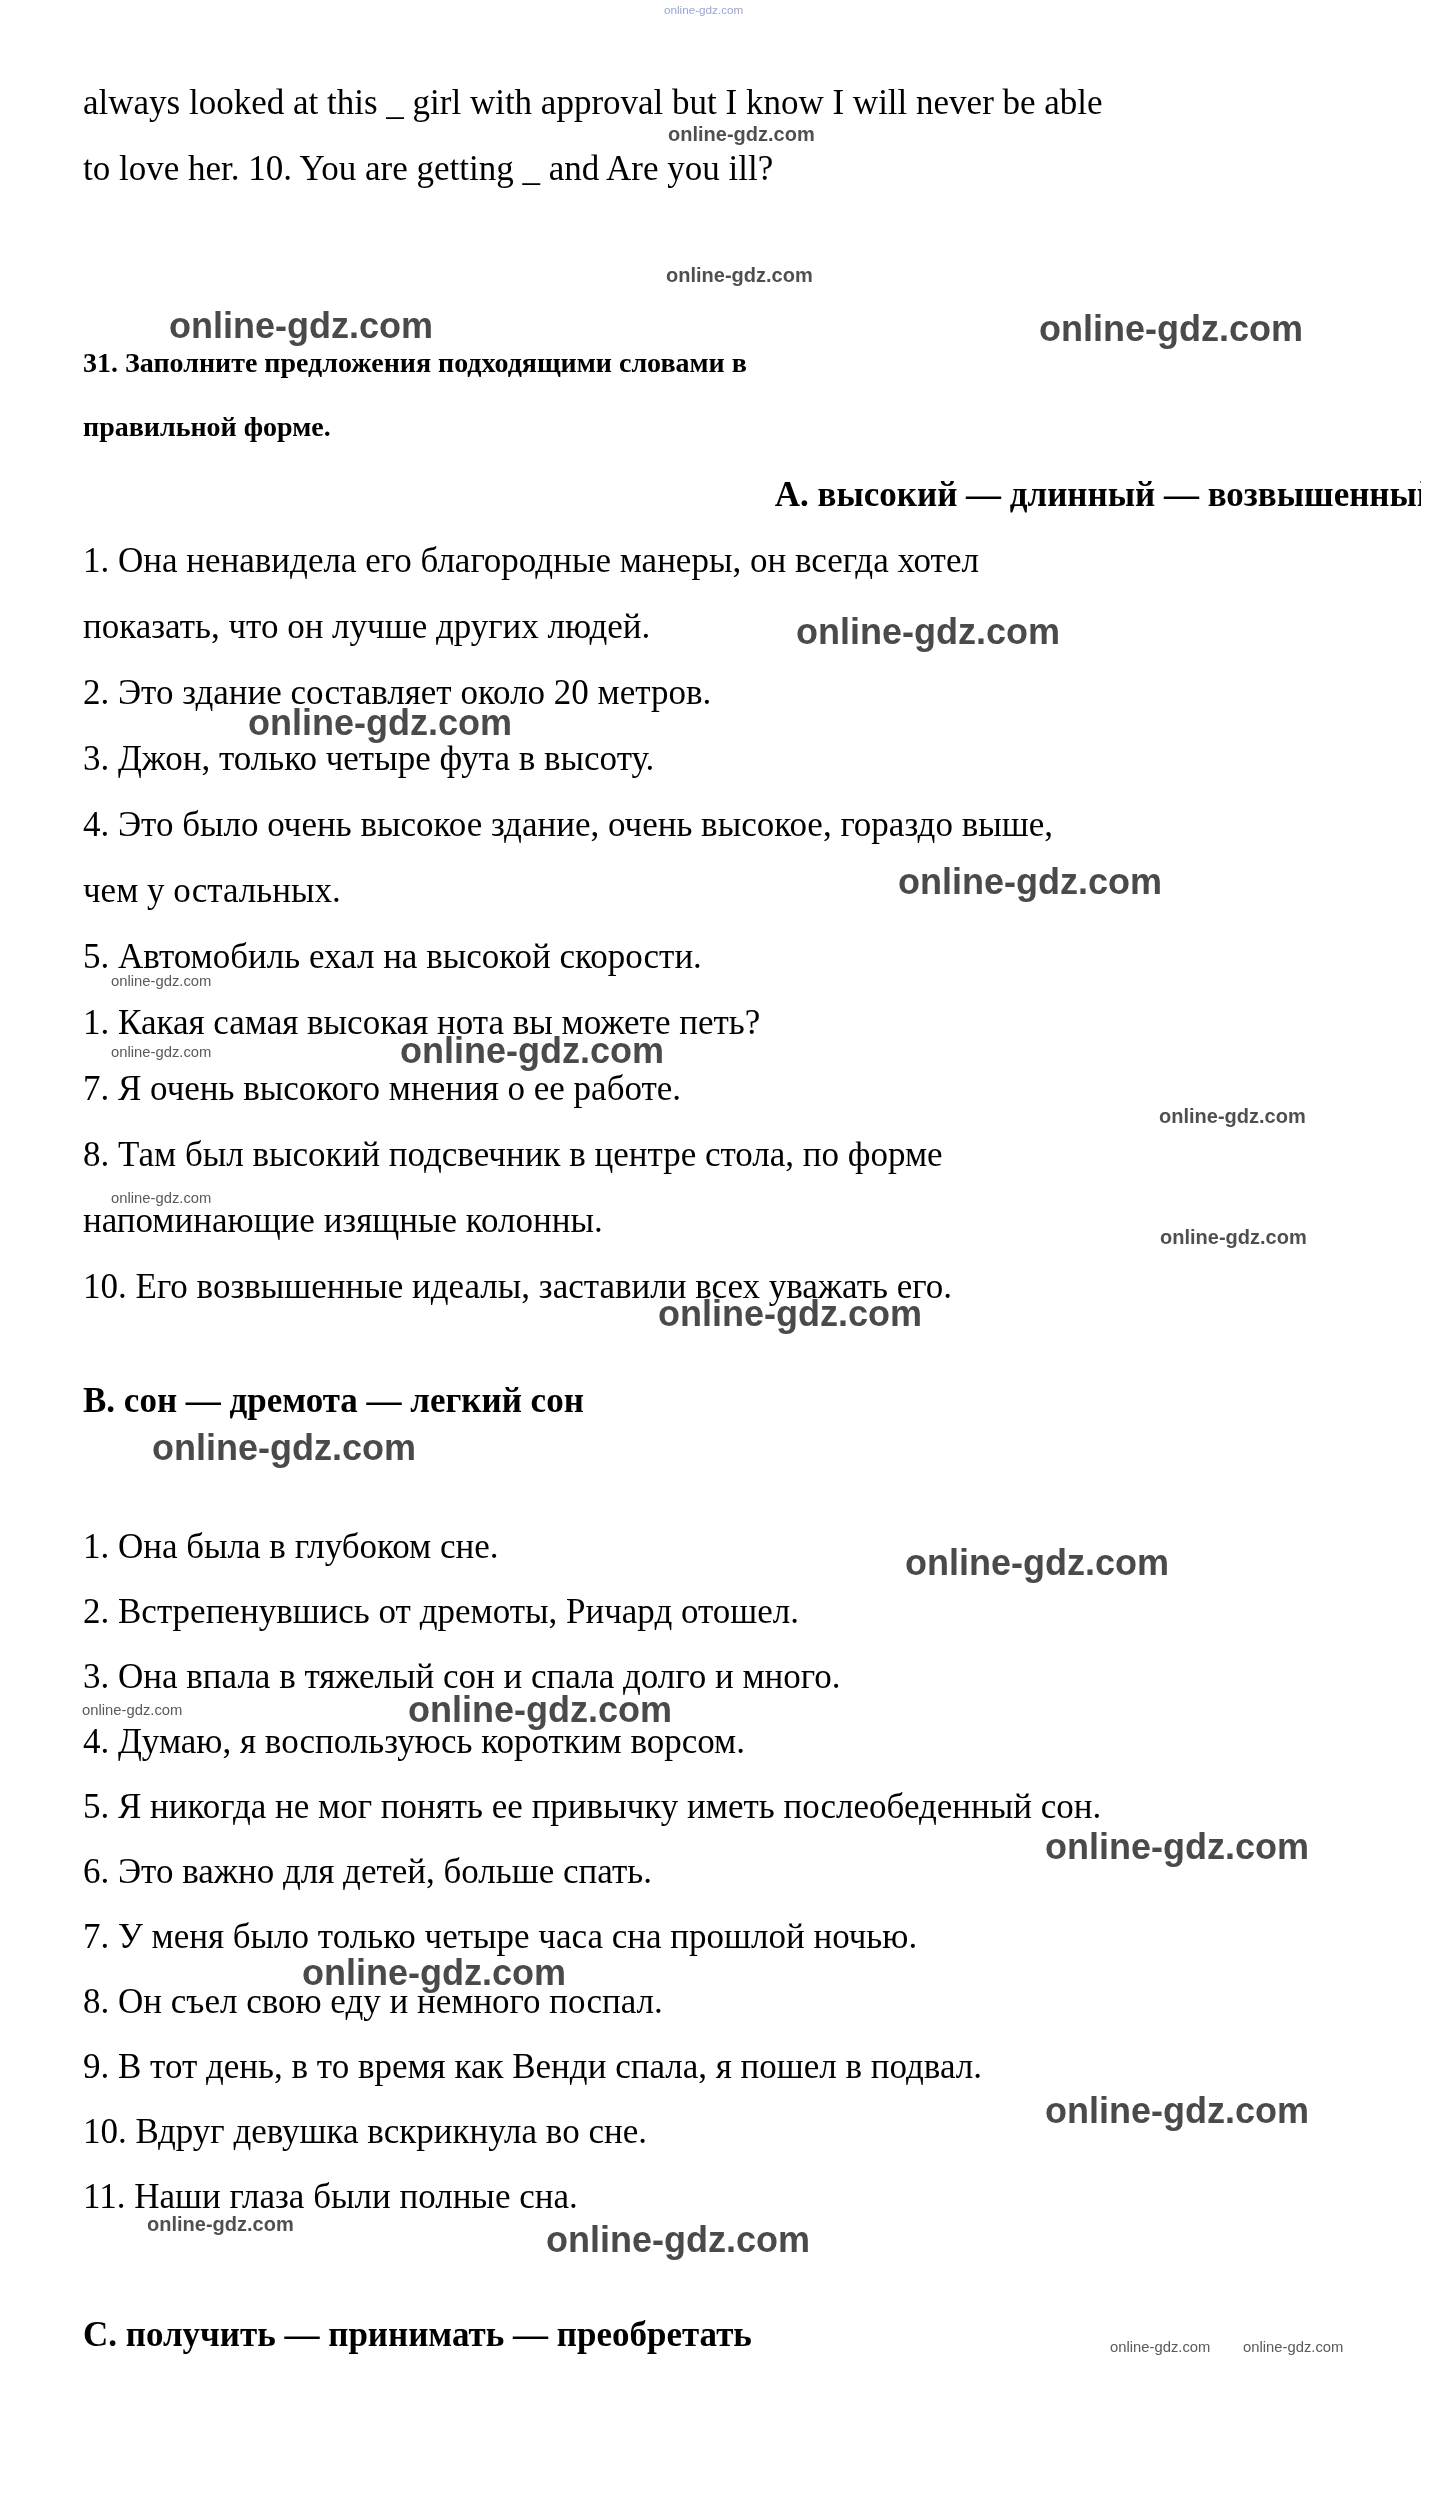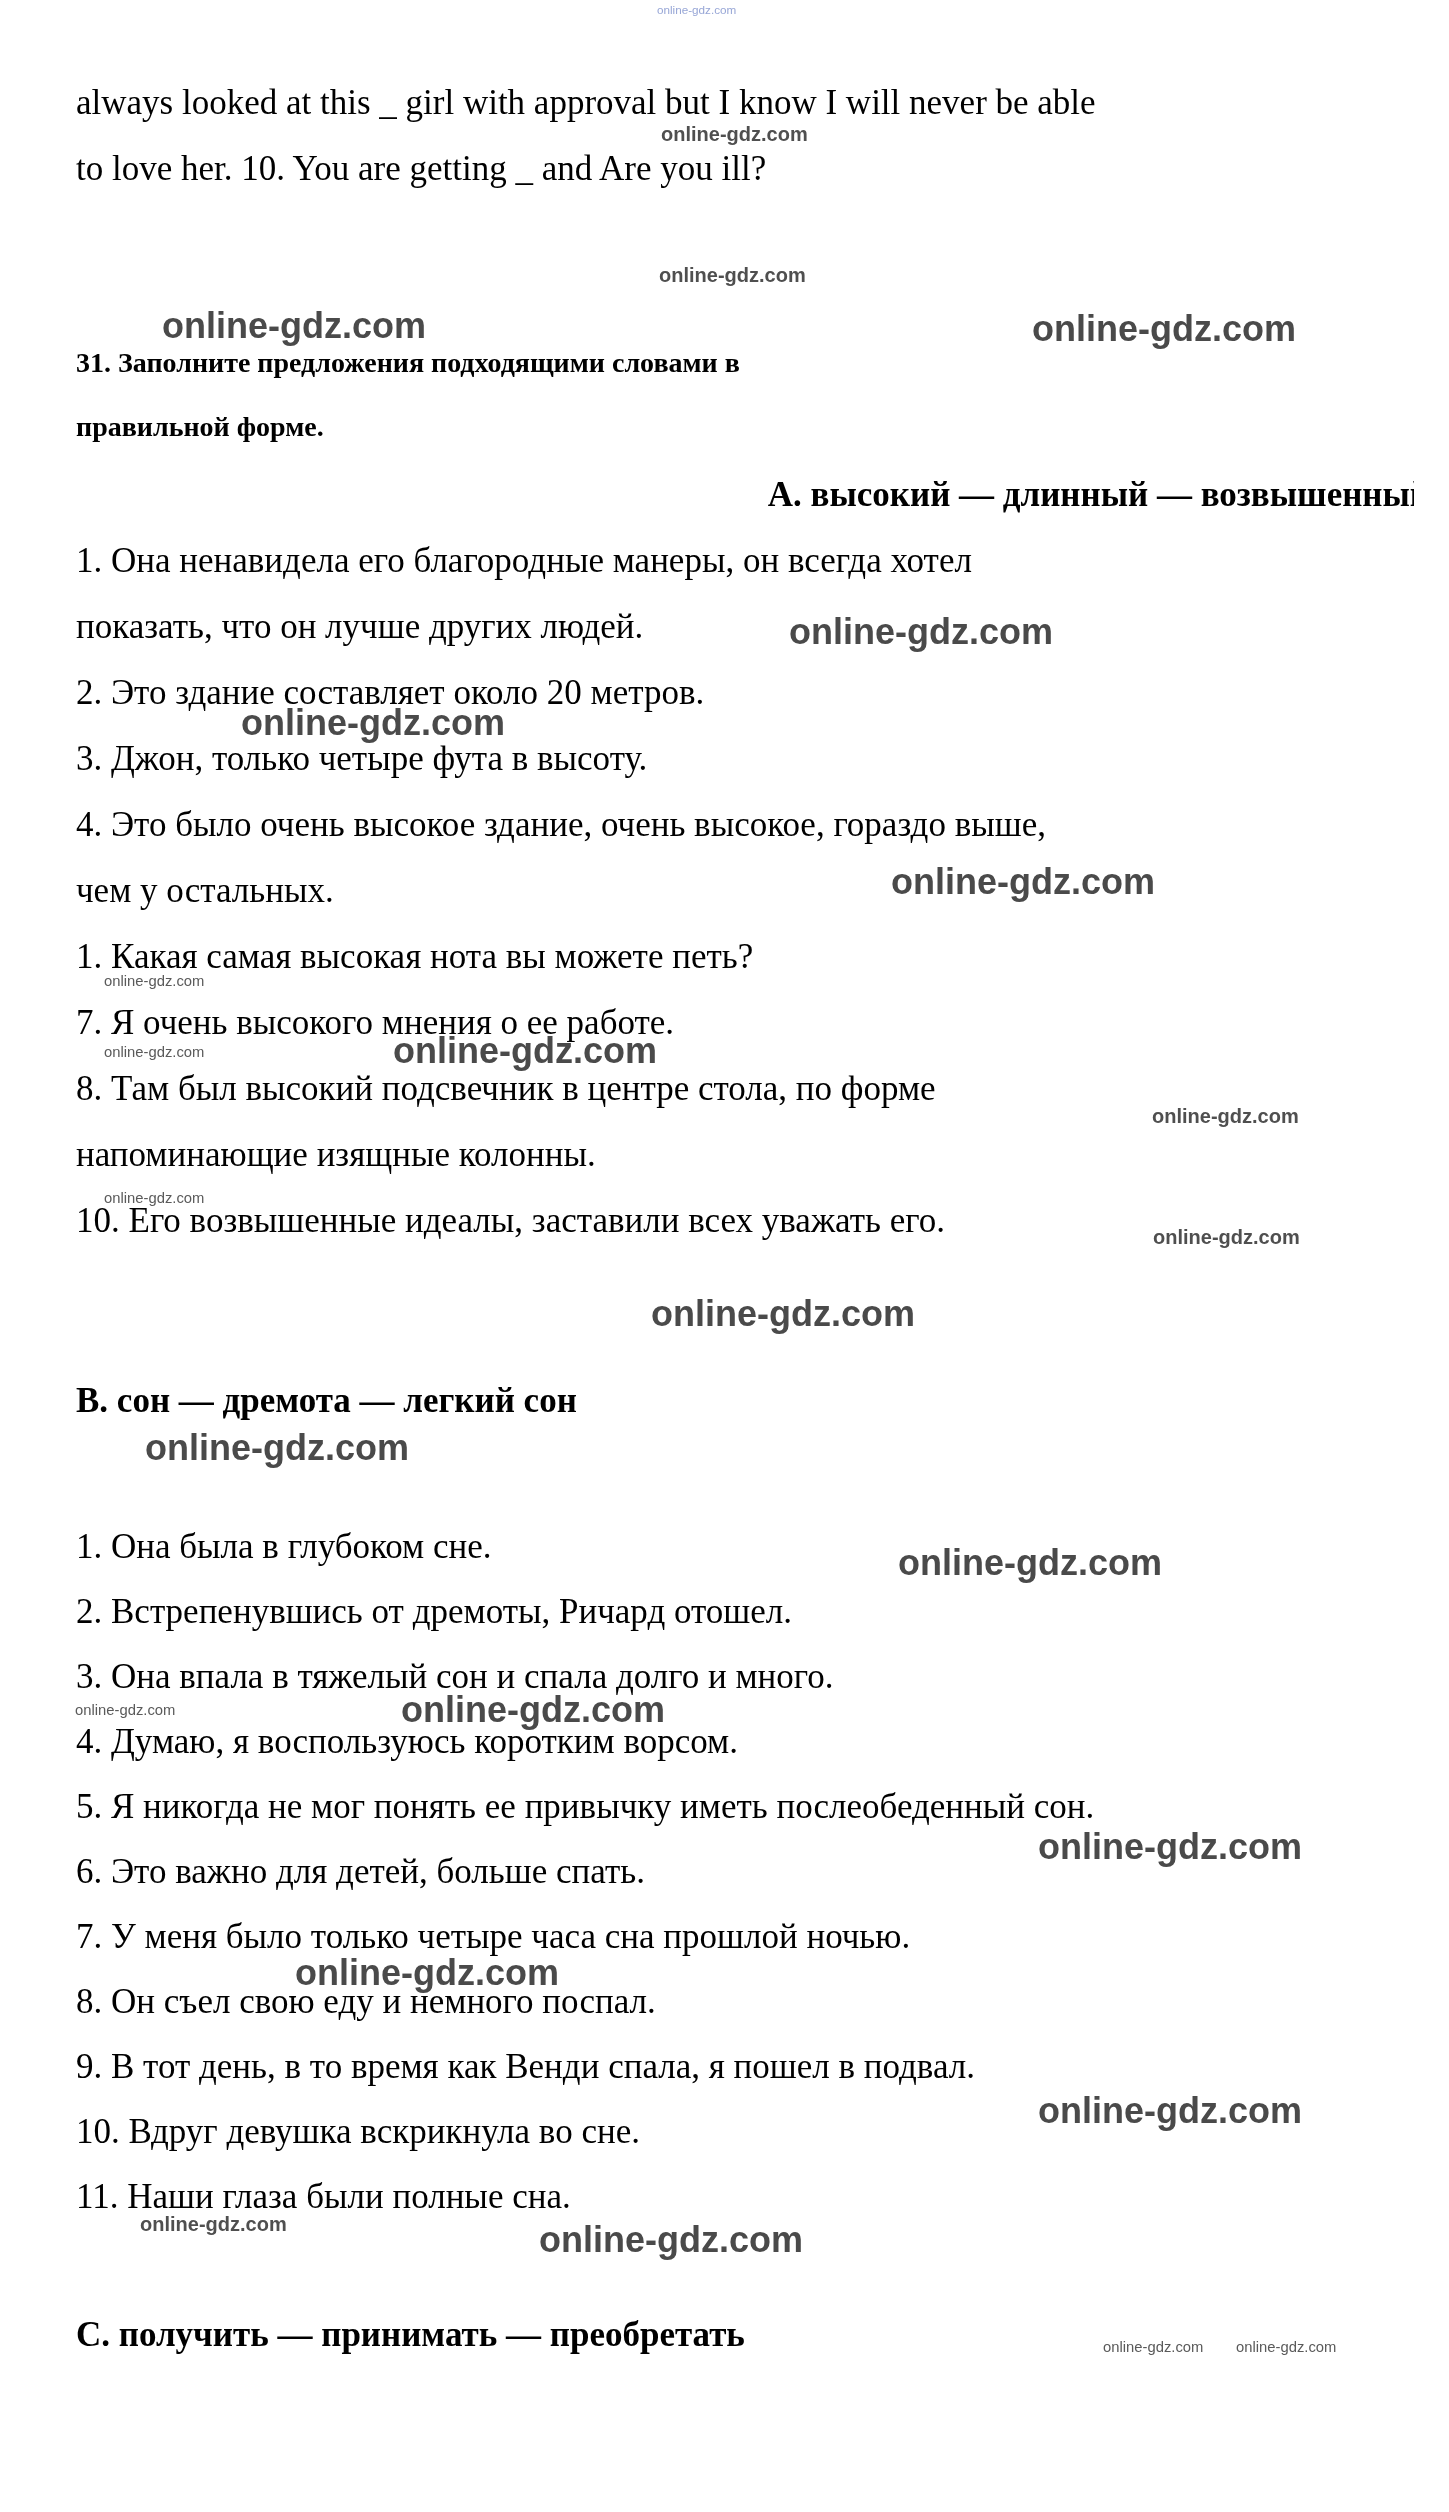--- a/index.html
+++ b/index.html
@@ -4,20 +4,21 @@
 <style>
   html, body { margin: 0; padding: 0; background: #ffffff; }
   .page {
     position: relative;
     width: 1414px;
     height: 2512px;
     background: #ffffff;
     font-family: "Liberation Serif", serif;
     color: #000000;
     overflow: hidden;
+    margin-left: 7px;
   }
   .textblock {
     position: absolute;
     left: 76px;
     width: 1354px;
     font-size: 35px;
     line-height: 66px;
   }
   .bold { font-weight: bold; }
   .heading { line-height: 64px; font-size: 28px; }
@@ -76,20 +77,21 @@
   </div>
 
   <div class="textblock bold" style="top:462px;text-align:right;">А. высокий — длинный — возвышенный</div>
   <div class="textblock" style="top:528px;">
     <div>1. Она ненавидела его благородные манеры, он всегда хотел</div>
     <div>показать, что он лучше других людей.</div>
     <div>2. Это здание составляет около 20 метров.</div>
     <div>3. Джон, только четыре фута в высоту.</div>
     <div>4. Это было очень высокое здание, очень высокое, гораздо выше,</div>
     <div>чем у остальных.</div>
+    <div>5. Автомобиль ехал на высокой скорости.</div>
     <div>1. Какая самая высокая нота вы можете петь?</div>
     <div>7. Я очень высокого мнения о ее работе.</div>
     <div>8. Там был высокий подсвечник в центре стола, по форме</div>
     <div>напоминающие изящные колонны.</div>
     <div>10. Его возвышенные идеалы, заставили всех уважать его.</div>
   </div>
 
   <div class="textblock bold" style="top:1368px;">В. сон — дремота — легкий сон</div>
   <div class="textblock" style="top:1514px; line-height:65px;">
     <div>1. Она была в глубоком сне.</div>

